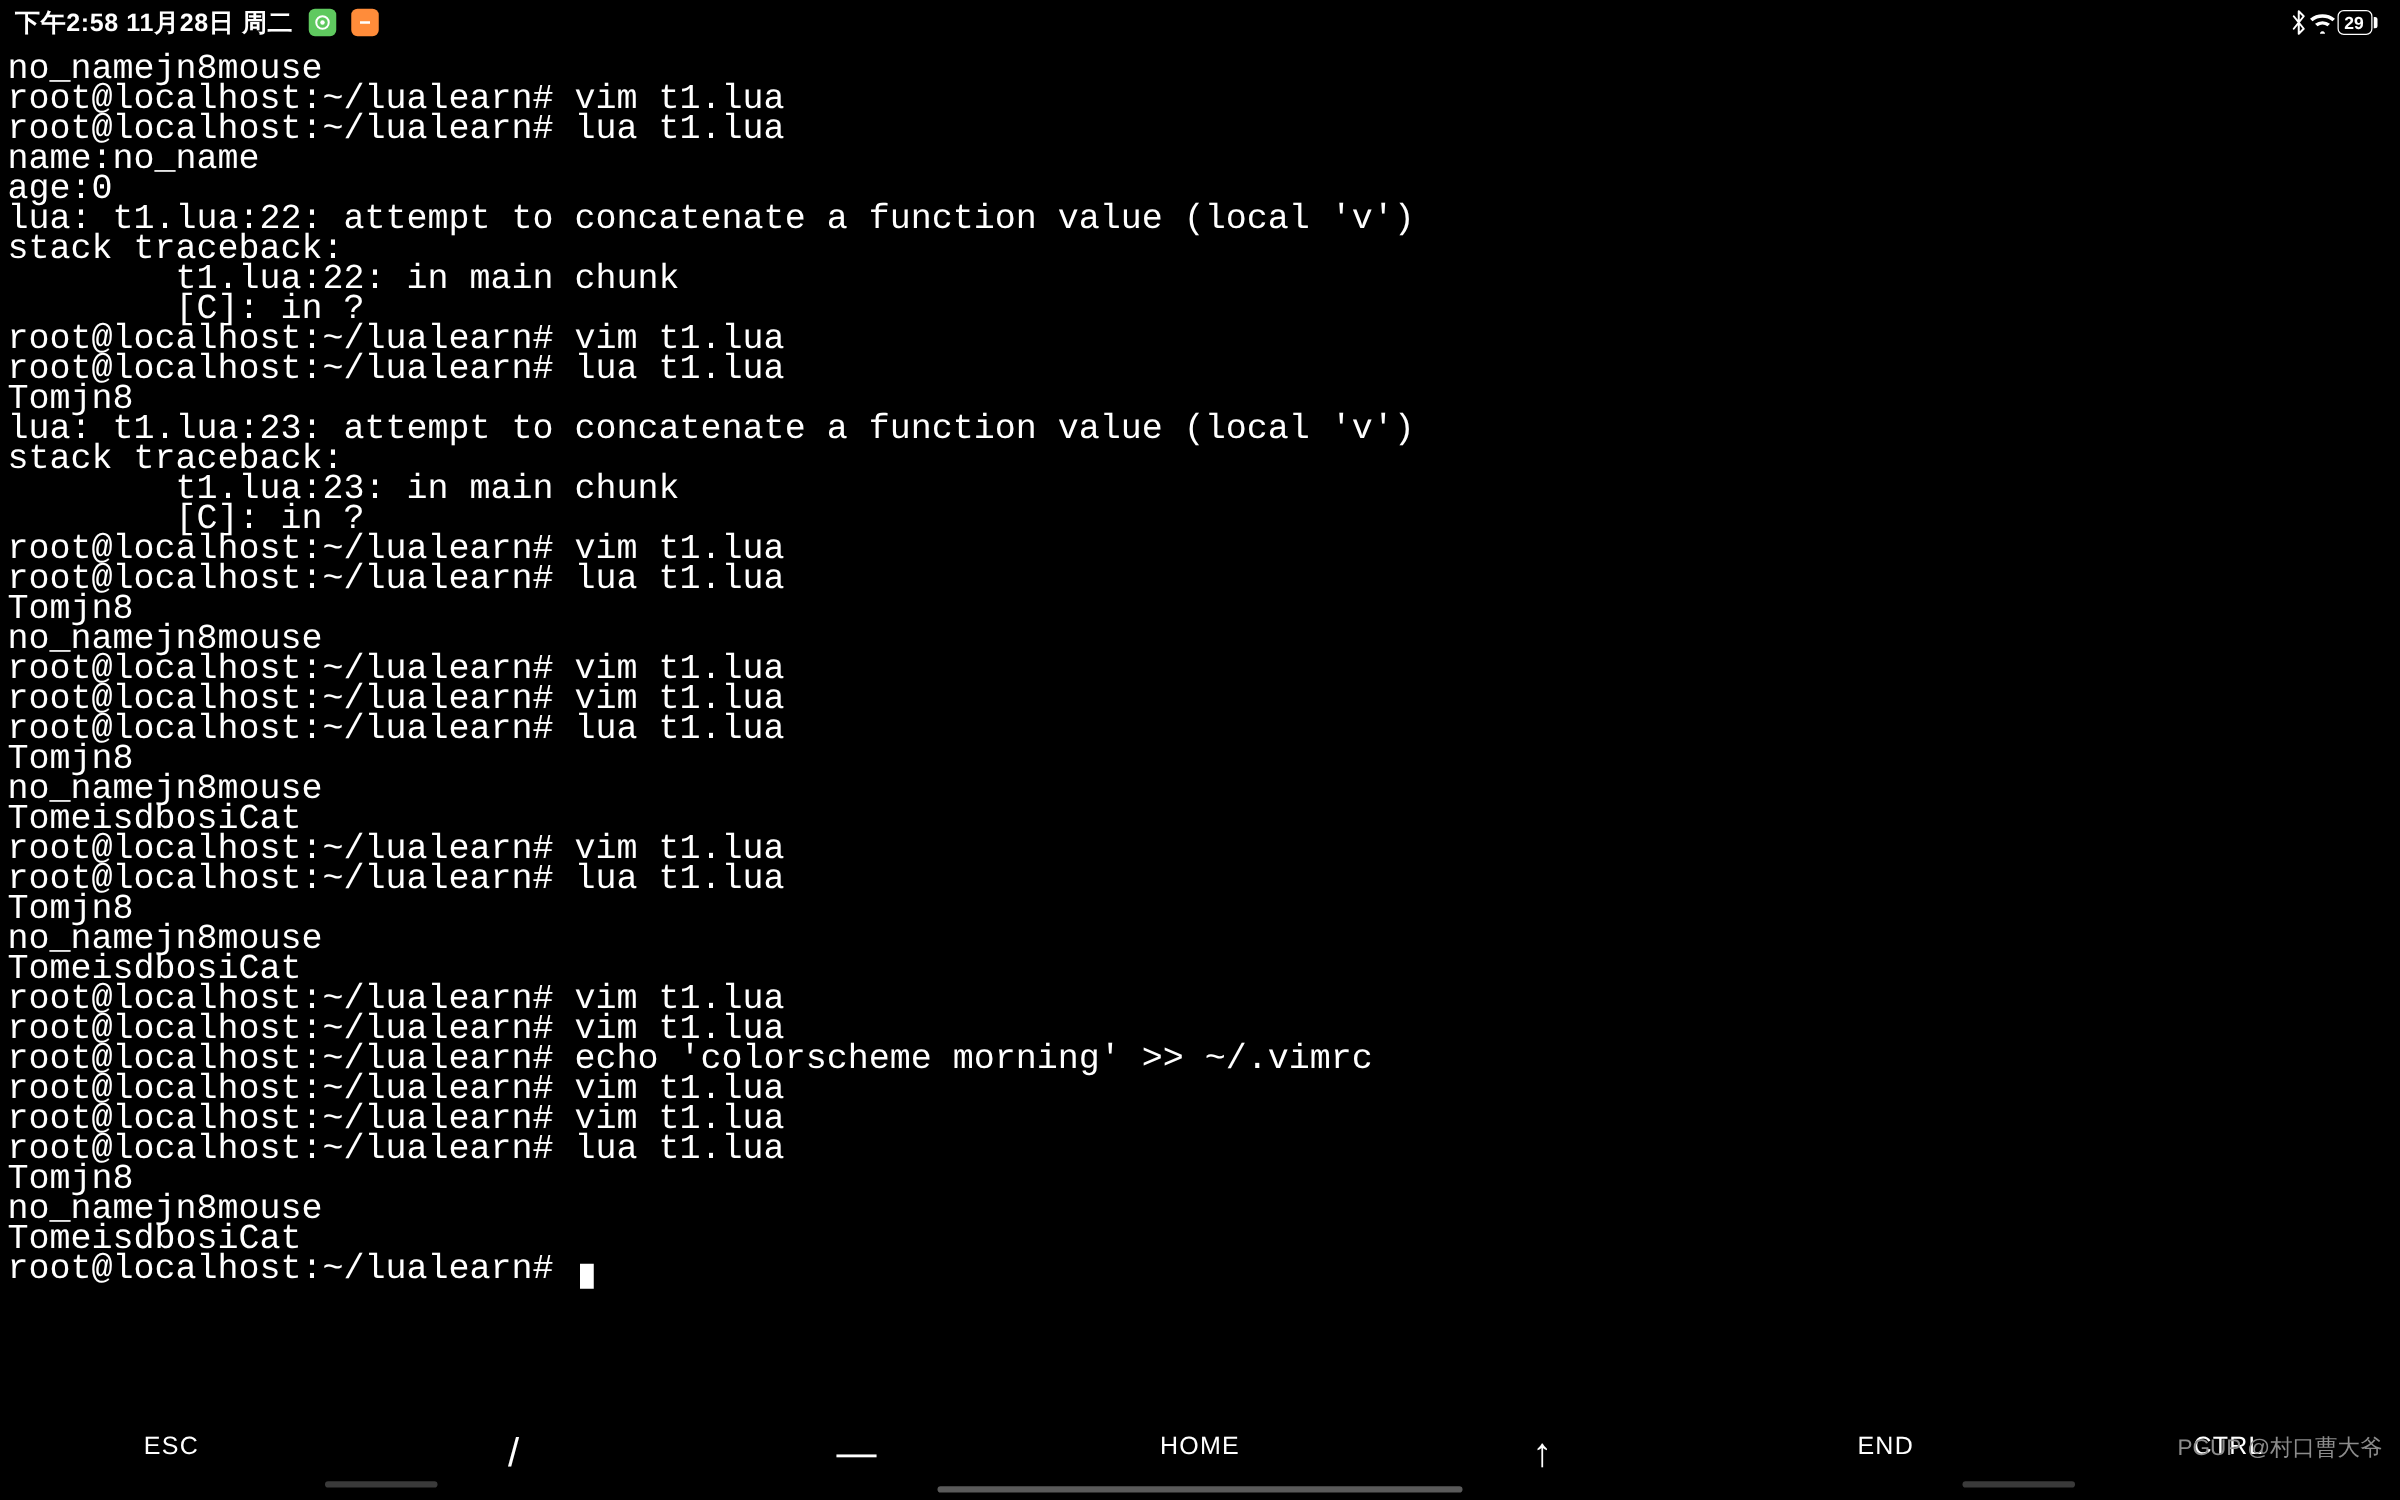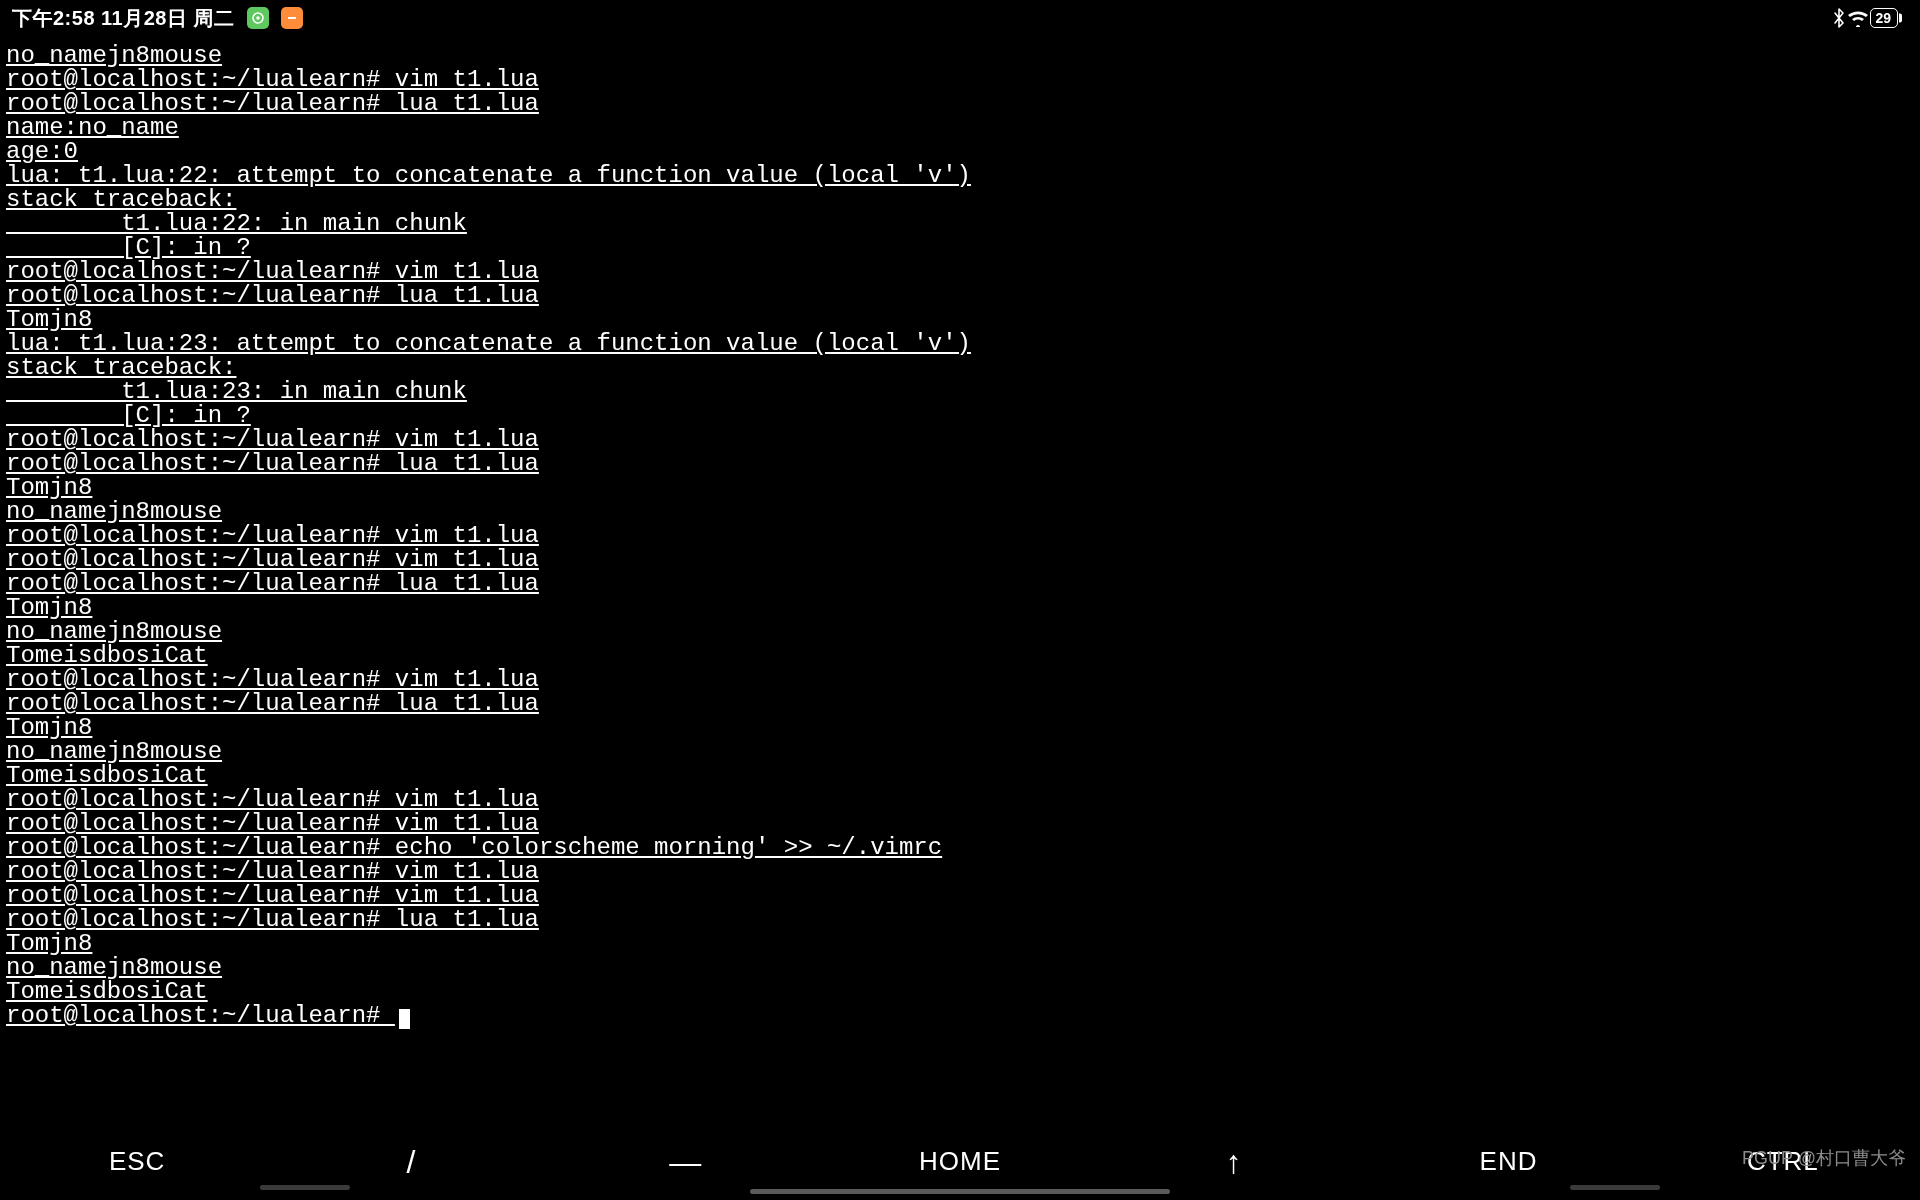--- a/index.html
+++ b/index.html
@@ -38,44 +38,43 @@
       padding: 1px 6px 1px 4px; font-size: 14px; position: relative;
       font-weight: 600;
     }
     .battery::after {
       content: ""; position: absolute; right: -5px; top: 50%;
       transform: translateY(-50%); width: 3px; height: 9px;
       background: #fff; border-radius: 0 2px 2px 0;
     }
     .terminal {
       padding: 8px 6px 0 6px;
-      font-size: 24px;
+      font-size: 28px;
       line-height: 24px;
       font-family: "Menlo", "Consolas", "Courier New", monospace;
       white-space: pre;
-      text-decoration: underline;
     }
     .terminal-line { display: block; }
     .cursor-block {
       display: inline-block; width: 11px; height: 20px;
       background: #fff; vertical-align: text-bottom; margin-left: 4px;
     }
     .keyboard {
       position: absolute;
       bottom: 0; left: 0; right: 0;
       padding: 14px 0 10px;
     }
     .kb-row {
       display: grid;
       grid-template-columns: repeat(7, 1fr);
       padding: 12px 0;
     }
     .kb-key {
       text-align: center;
-      font-size: 26px;
+      font-size: 20px;
       font-weight: 500;
       font-family: -apple-system, "Helvetica Neue", sans-serif;
       letter-spacing: 1px;
       user-select: none;
       cursor: pointer;
     }
     .kb-key.sym { font-size: 32px; line-height: 32px; }
     .home-indicator {
       position: absolute; bottom: 6px; left: 50%;
       transform: translateX(-50%);

